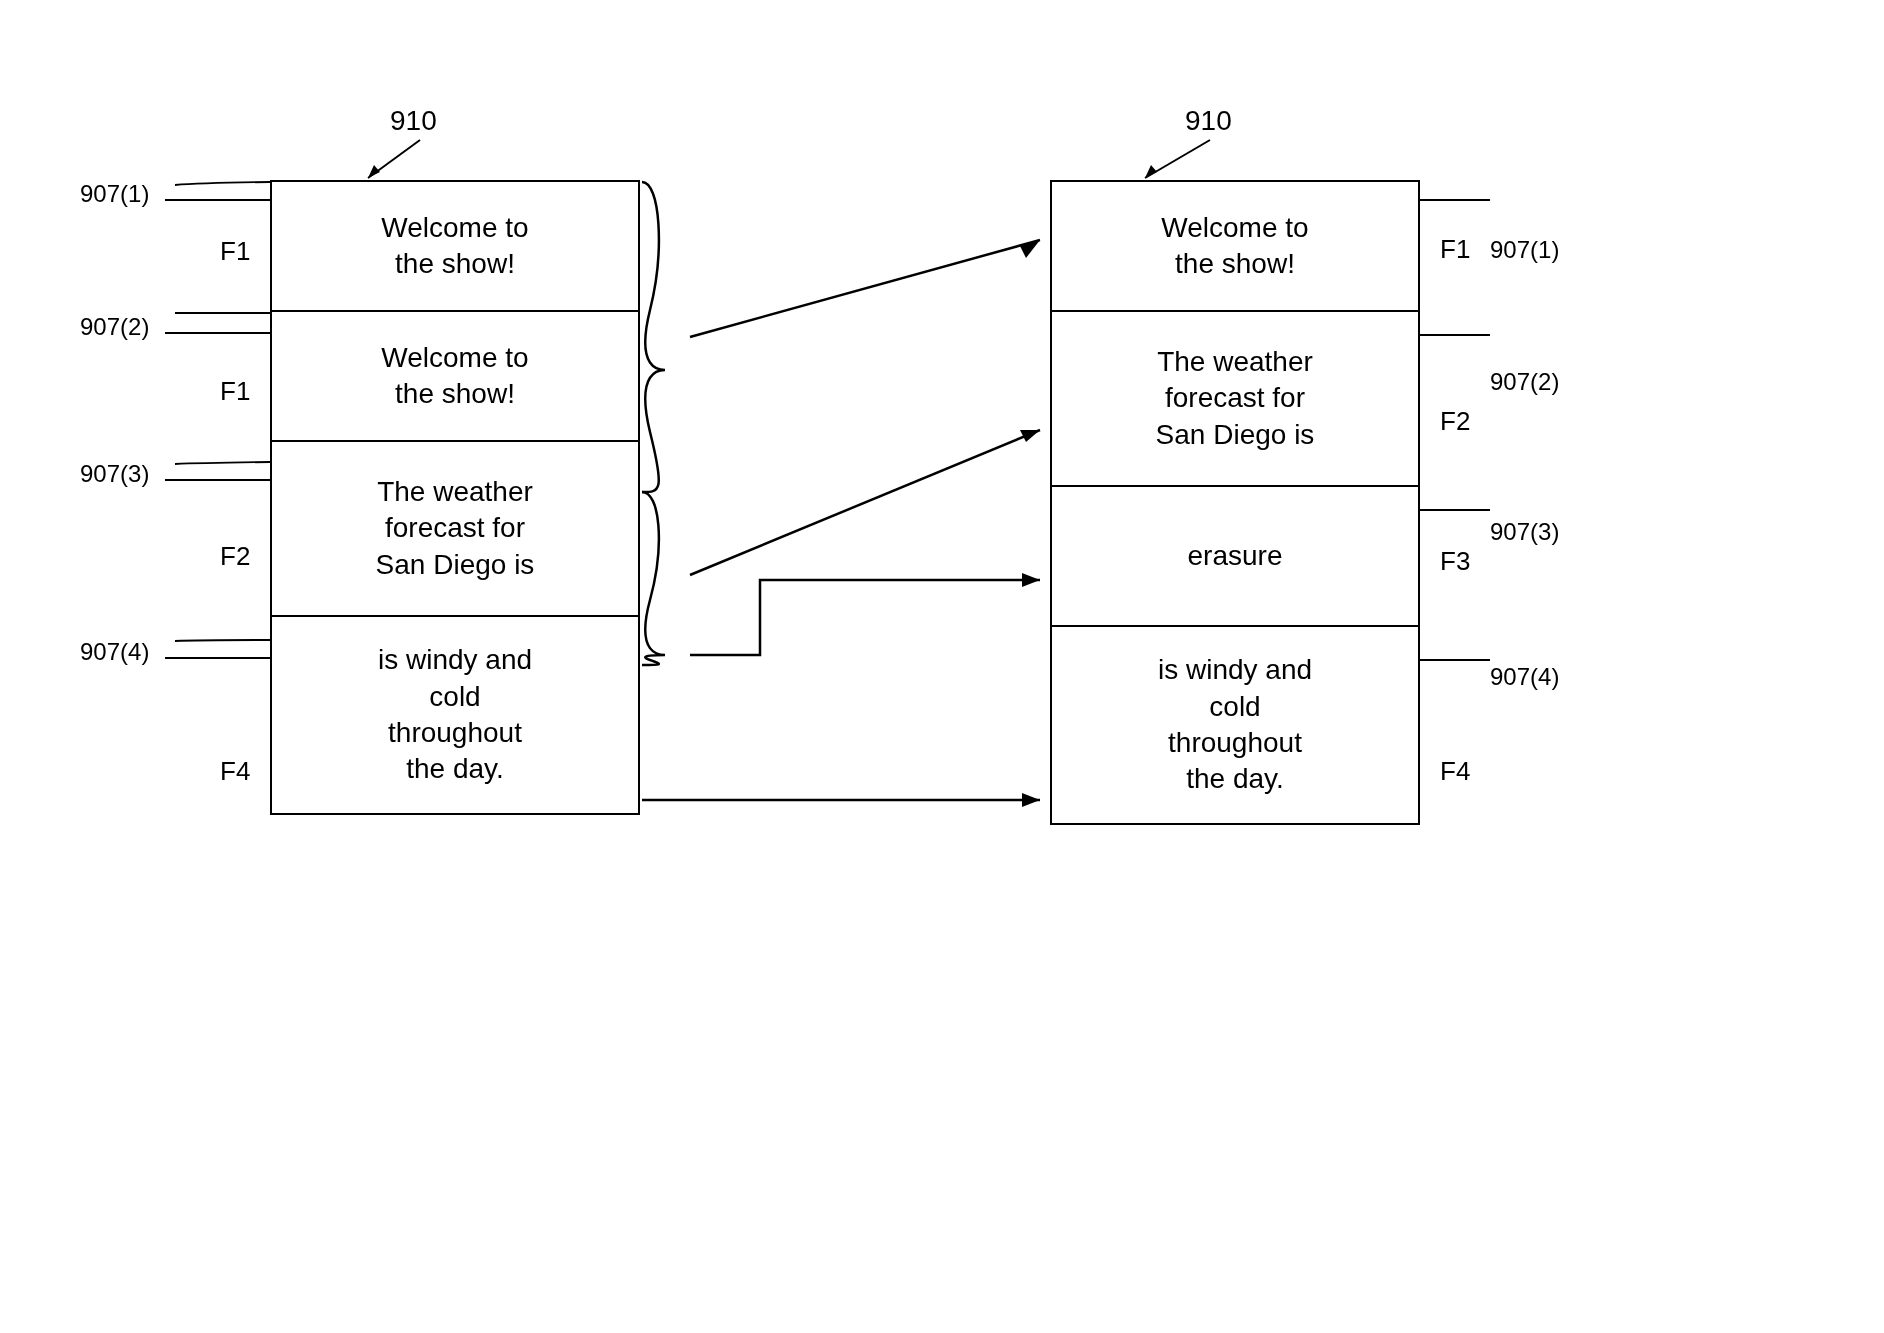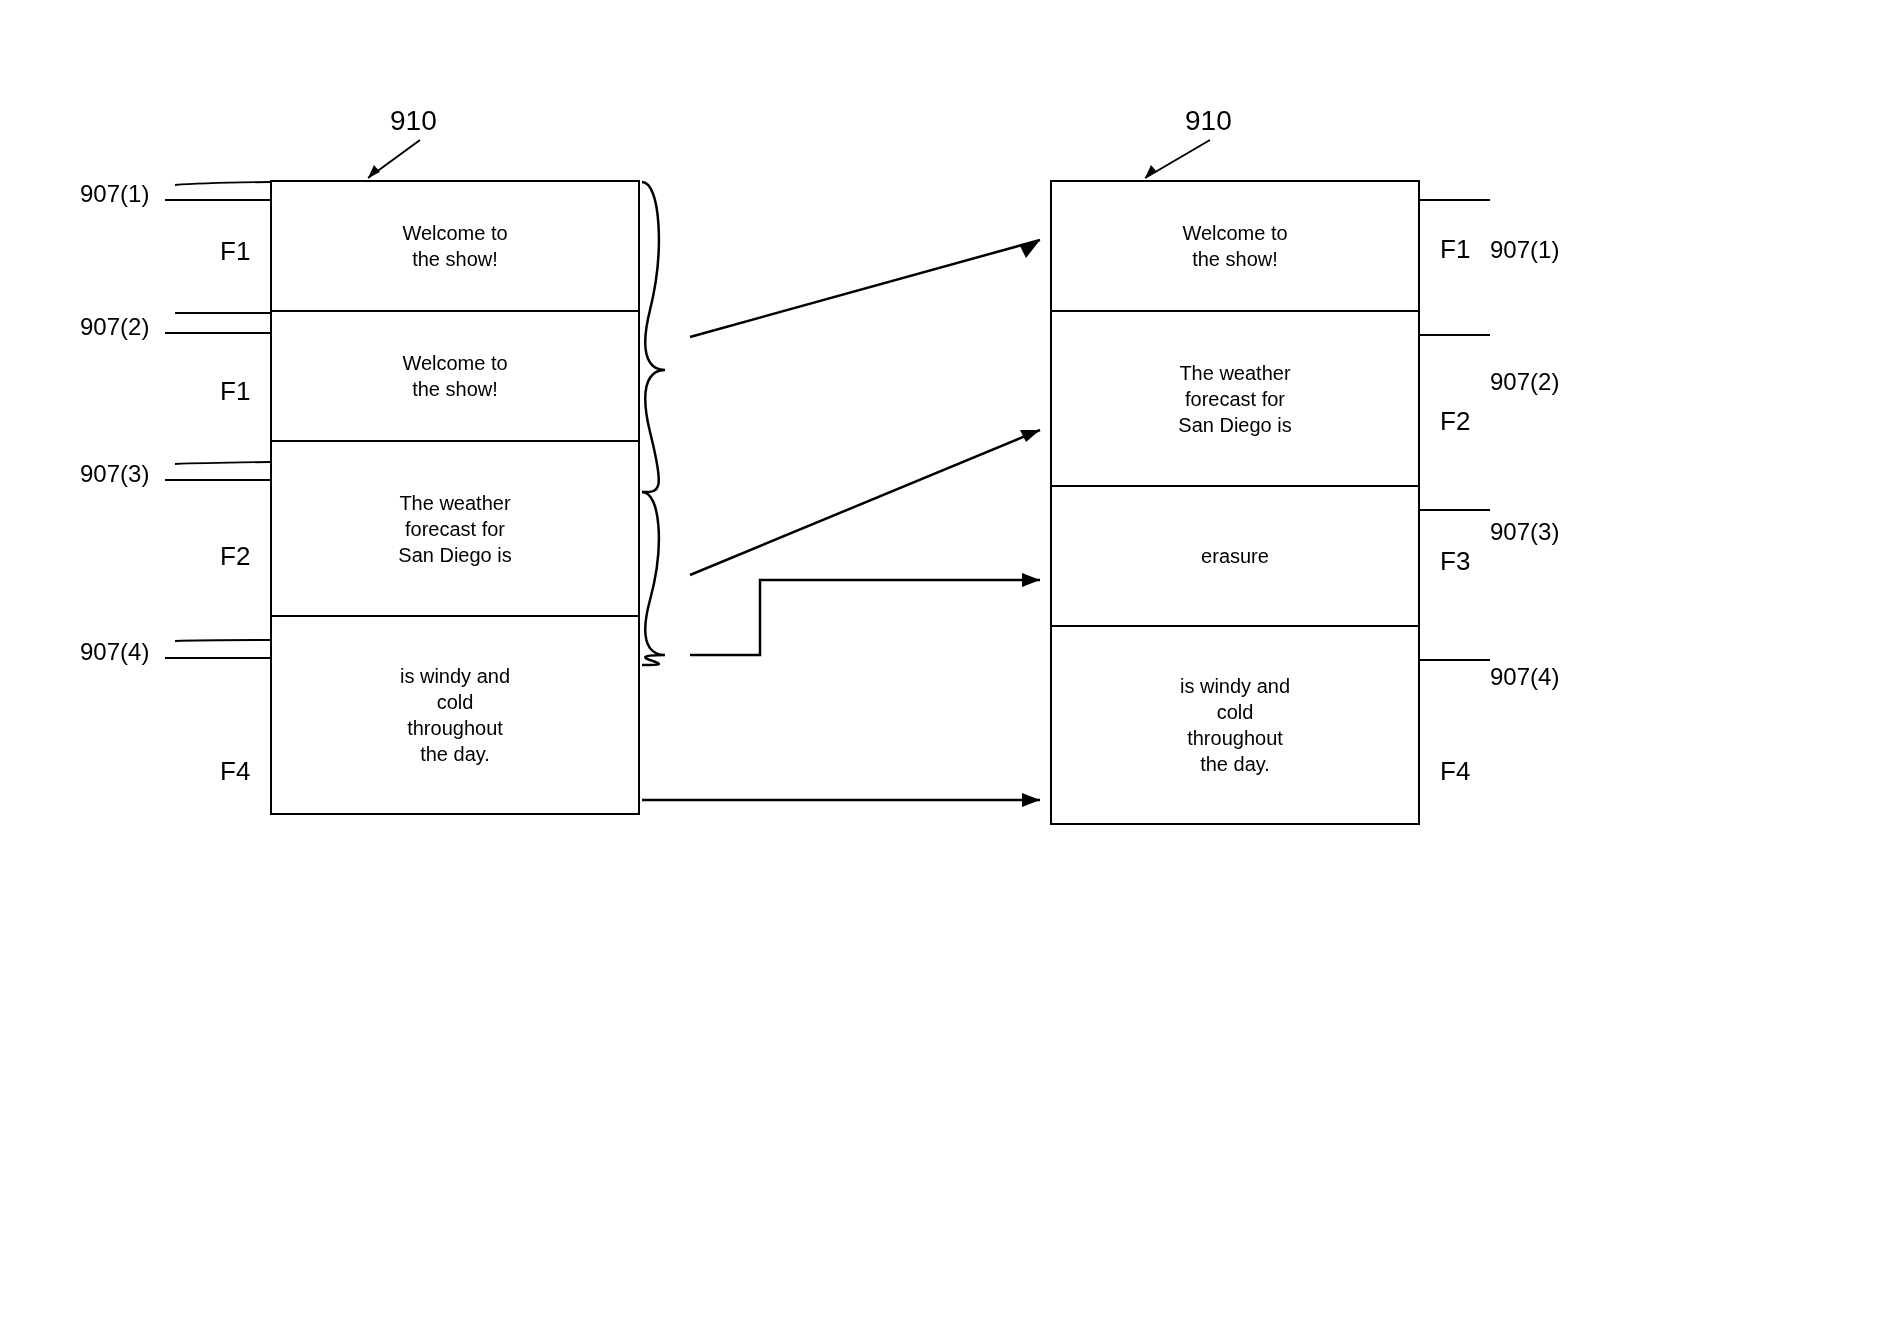--- a/index.html
+++ b/index.html
@@ -84,21 +84,21 @@
       min-height: 140px;
       display: flex; align-items: center; justify-content: center; text-align: center;
     }
     .frame-r-f4 {
       min-height: 200px;
       display: flex; align-items: center; justify-content: center;
       border-bottom: 2px solid #000 !important;
     }
 
     .label-text {
-      font-size: 20px;
+      font-size: 28px;
       font-family: Arial, Helvetica, sans-serif;
     }
 
     
     .svg-overlay {
       position: absolute;
       top: 0; left: 0;
       width: 1884px;
       height: 1333px;
       pointer-events: none;

